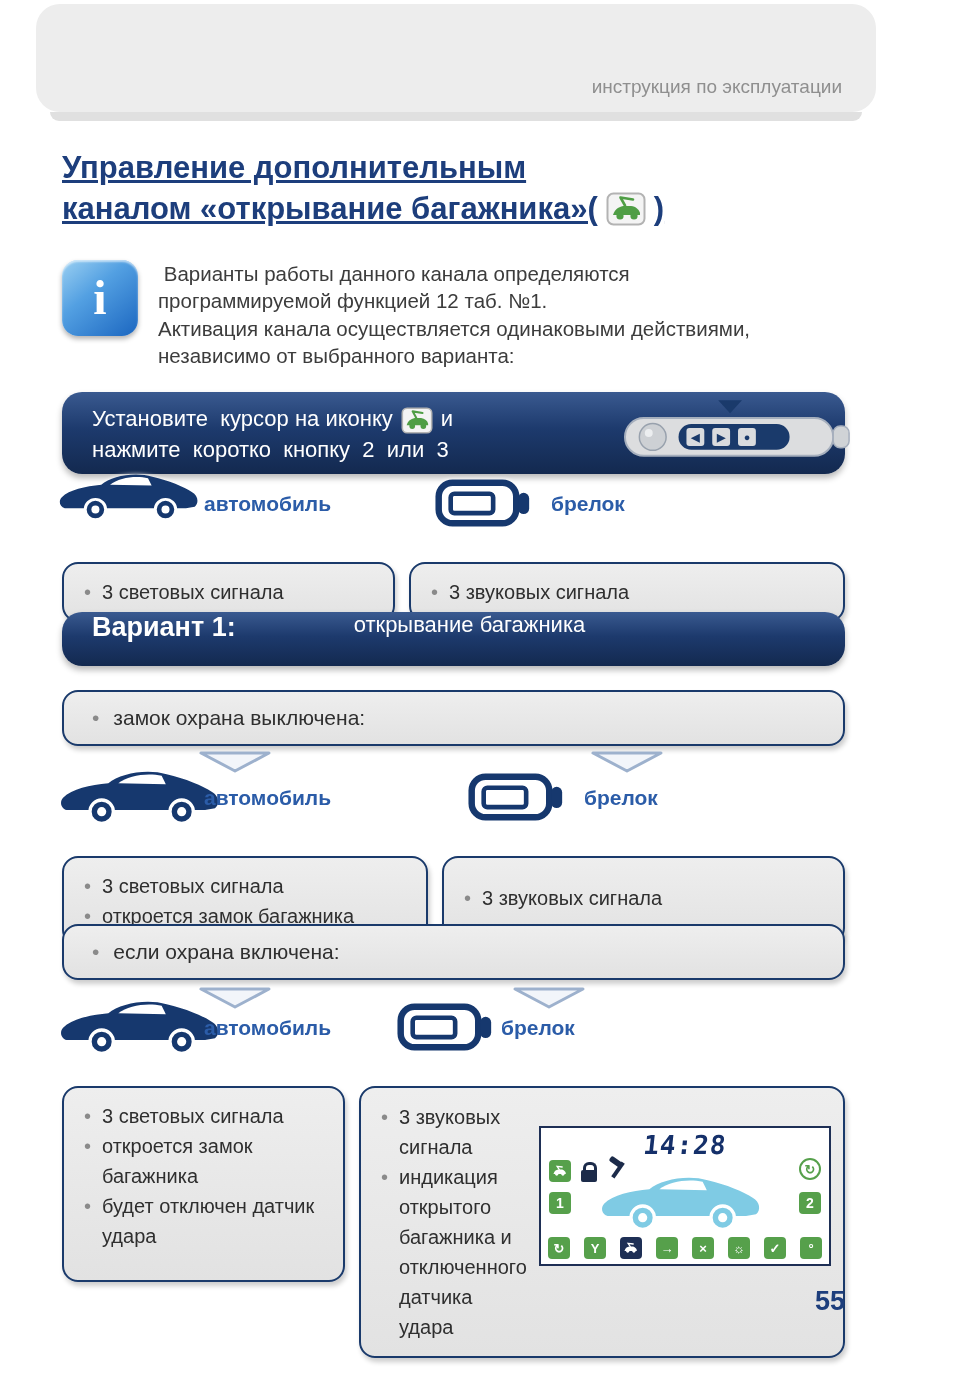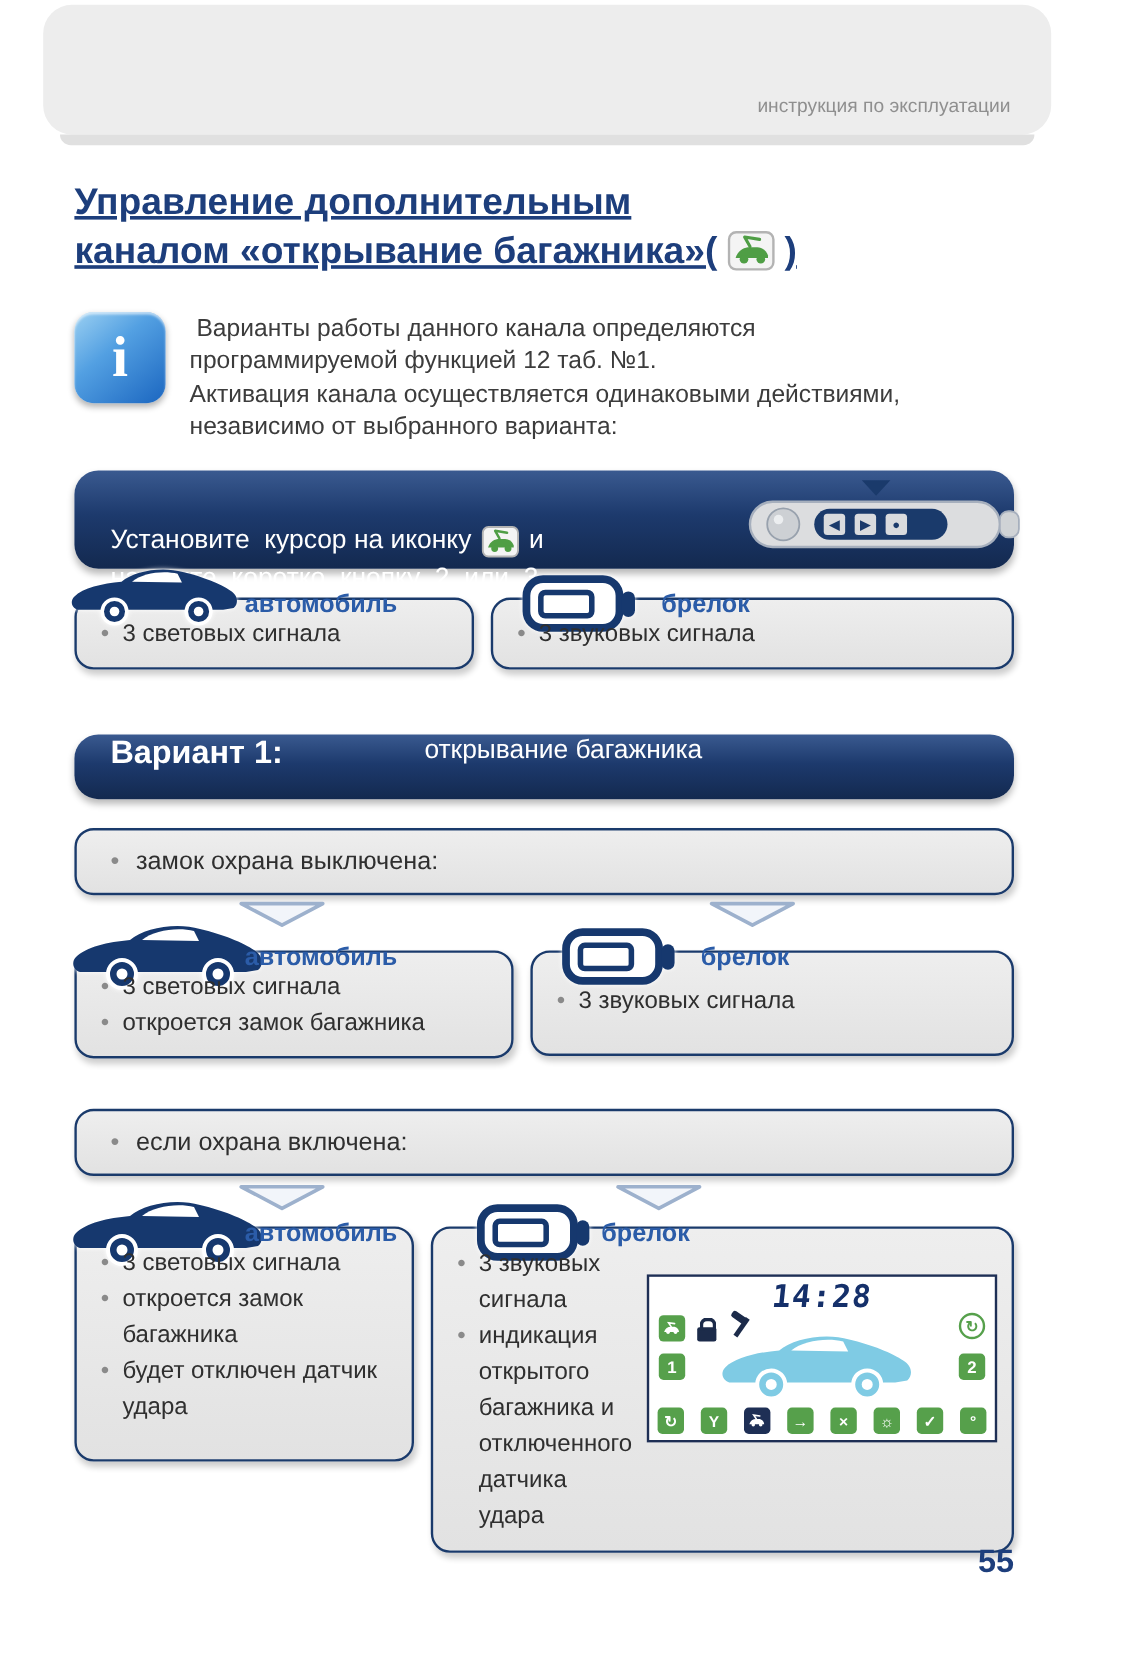--- a/index.html
+++ b/index.html
@@ -4,21 +4,21 @@
 <style>
   html,body{margin:0;padding:0;background:#fff;}
   .page{position:relative;width:954px;height:1388px;background:#fff;overflow:hidden;
         font-family:"Liberation Sans",sans-serif;}
 
   
   .band{position:absolute;left:36px;top:4px;width:840px;height:108px;background:#ededed;
         border-radius:24px;}
   .band::after{content:"";position:absolute;left:14px;right:14px;bottom:-9px;height:9px;
         background:#e0e0e0;border-radius:0 0 18px 18px;}
-  .band-text{position:absolute;right:34px;bottom:14px;font-size:16px;color:#8f8f8f;}
+  .band-text{position:absolute;right:34px;bottom:14px;font-size:19px;color:#8f8f8f;}
 
   
   .title{position:absolute;left:62px;top:148px;width:800px;margin:0;font-size:31px;
          font-weight:bold;color:#1d3e7c;line-height:1.32;text-decoration:underline;}
   .trunk-frame{display:inline-block;vertical-align:-7px;margin:0 8px;}
   .trunk-frame svg{display:block;}
 
   
   .info{position:absolute;left:62px;top:260px;width:800px;display:flex;gap:20px;}
   .info-icon{flex:none;width:76px;height:76px;border-radius:16px;
@@ -27,21 +27,21 @@
       box-shadow:0 3px 5px rgba(0,0,0,.3), inset 0 2px 2px rgba(255,255,255,.6);}
   .info-i{font-family:"Liberation Serif",serif;font-size:48px;font-weight:bold;color:#fff;line-height:1;}
   .info-text{margin:0;font-size:20.5px;color:#3c3c3c;line-height:1.33;}
   .pre{white-space:pre-wrap;}
 
   
   .banner{position:absolute;left:62px;width:783px;box-sizing:border-box;
       background:linear-gradient(180deg,#3a5a90 0%,#1d3a6d 45%,#13294f 100%);
       box-shadow:0 4px 6px rgba(0,0,0,.28);color:#fff;}
   .b1{top:392px;height:82px;border-radius:20px;}
-  .b1-text{padding:11px 0 0 30px;font-size:22px;line-height:31px;margin-top:31px;}
+  .b1-text{padding:11px 0 0 30px;font-size:22px;line-height:31px;}
   .remote{position:absolute;right:-14px;top:6px;width:238px;height:66px;}
   .remote svg{display:block;width:100%;height:100%;}
   .rbtn{font-size:11px;fill:#1a3a6b;text-anchor:middle;font-weight:bold;}
 
   .variant{top:612px;height:54px;border-radius:20px;display:flex;align-items:flex-start;padding-left:30px;}
   .v-name{font-size:27px;font-weight:bold;}
   .v-desc{font-size:22px;margin-left:118px;}
 
   
   .gbox{background:linear-gradient(180deg,#eeeeee,#e2e2e2);border:2.5px solid #1a3a6b;
@@ -54,32 +54,32 @@
   
   .arrows{position:absolute;left:62px;width:783px;height:26px;display:flex;}
   .a1{top:750px;} .a2{top:986px;}
   .arr{display:block;width:74px;height:24px;}
   .a1 .arr:nth-child(1){margin-left:136px;} .a1 .arr:nth-child(2){margin-left:318px;}
   .a2 .arr:nth-child(1){margin-left:136px;} .a2 .arr:nth-child(2){margin-left:240px;}
 
   
   .cols{position:absolute;left:62px;width:783px;display:flex;gap:14px;}
   .row1{top:478px;} .row2{top:772px;} .row3{top:1002px;}
-  .col{position:relative;padding-top:20px;flex:none;box-sizing:border-box;}
+  .col{position:relative;padding-top:52px;flex:none;box-sizing:border-box;}
   .row1 .col:nth-child(1){width:333px;} .row1 .col:nth-child(2){width:436px;}
   .row2 .col:nth-child(1){width:366px;} .row2 .col:nth-child(2){width:403px;}
   .row3 .col:nth-child(1){width:283px;} .row3 .col:nth-child(2){width:486px;}
   .col-label{position:absolute;top:14px;left:142px;font-size:21px;font-weight:bold;color:#2b5ca8;}
   .car-ill{position:absolute;top:-14px;left:-6px;width:146px;height:62px;color:#16386e;
            filter:drop-shadow(0 0 2px #fff);}
   .row2 .car-ill,.row3 .car-ill{width:168px;height:70px;top:-12px;}
   .fob-ill{position:absolute;top:-2px;left:26px;width:96px;height:54px;color:#16386e;
            filter:drop-shadow(0 0 2px #fff);}
   .row3 .fob-ill{left:38px;}
-  .col .gbox{padding:13px 18px;min-height:58px;}
+  .col .gbox{padding:13px 18px;min-height:58px;margin-top:32px;}
   .row2 .col .gbox{min-height:88px;}
   .row3 .col:nth-child(1) .gbox{min-height:196px;}
   .row3 .col:nth-child(2) .gbox{min-height:196px;display:flex;gap:12px;padding:14px 12px 14px 18px;}
   .blist{margin:0;padding:0;list-style:none;}
   .blist li{font-size:20px;color:#2f2f2f;line-height:1.5;position:relative;padding-left:20px;}
   .blist li::before{content:"•";position:absolute;left:2px;color:#8a8a8a;}
   .row3 .col:nth-child(2) .blist{flex:1;}
 
   
   .lcd{position:relative;flex:none;width:292px;height:140px;border:2.5px solid #1e2f55;

